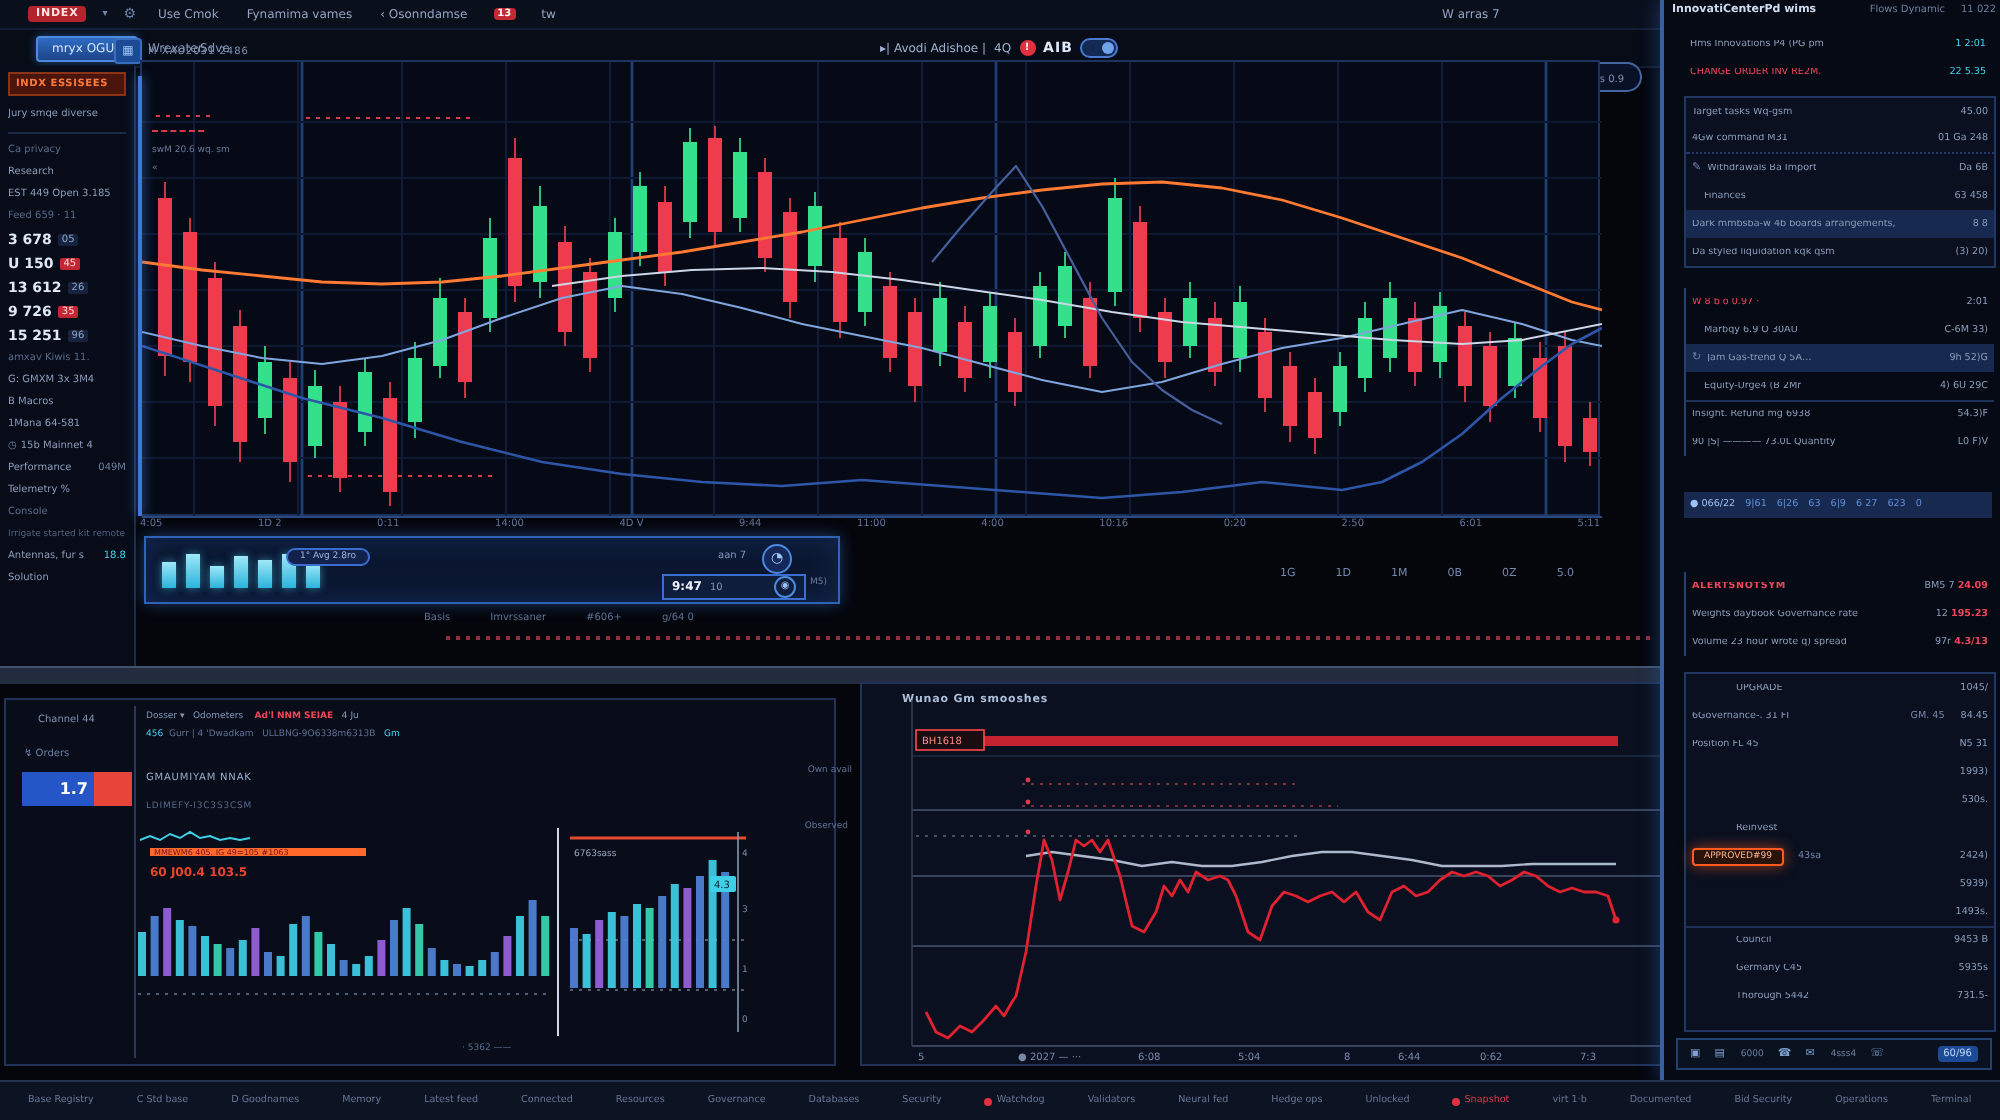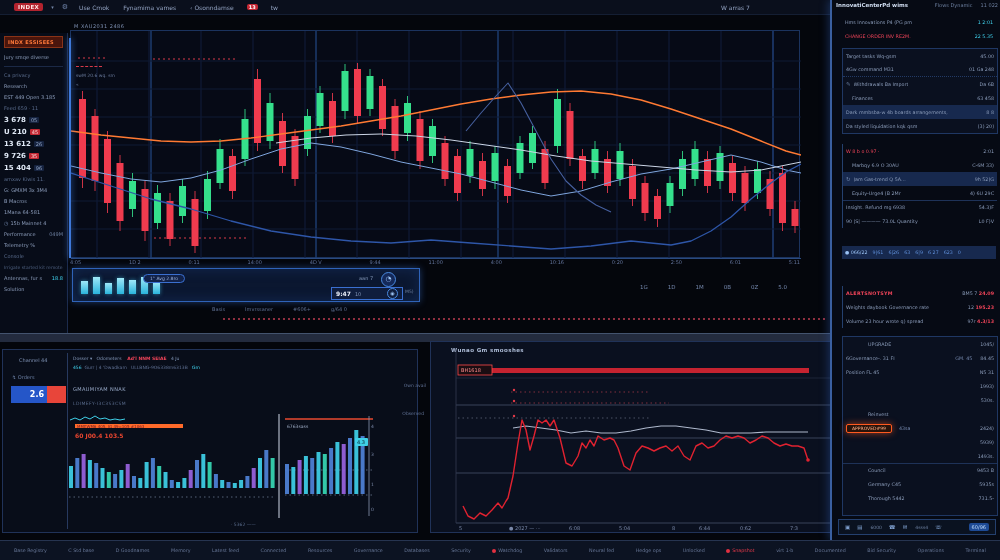--- a/index.html
+++ b/index.html
@@ -146,20 +146,37 @@
     <span class="tb-caret">▾</span>
     <span class="tb-ic">⚙</span>
     <span class="tb-item">Use Cmok</span>
     <span class="tb-item">Fynamima vames</span>
     <span class="tb-item">‹ Osonndamse</span>
     <span class="tb-cbadge">13</span>
     <span class="tb-item">tw</span>
     <span class="tb-item" style="position:absolute;left:718px;">W arras 7</span>
   </div>
 
+  <div class="abs tabrow">
+    <div class="tab-btn">mryx OGUP</div>
+    <div class="tab-ico">▦</div>
+    <span class="tab-lbl" style="left:74px;">Wrexater</span>
+    <span class="tab-lbl" style="left:100px;">Sdve</span>
+    <div class="ctr-group">
+      <span>▸| Avodi Adishoe |</span>
+      <span>4Q</span>
+      <span class="red-dot-badge">!</span>
+      <span class="aib">AIB</span>
+      <span class="toggle"></span>
+    </div>
+    <div class="quote-pill">
+      <span class="quote-v">9.99</span>
+      <span class="quote-c">ths 0.9</span>
+    </div>
+  </div>
 
   <div class="abs lsb">
     <div id="left-sidebar-rows">
         <div class="ls-badge">INDX ESSISEES</div>
         <div class="ls-row ">
           <span>Jury smqe diverse</span>
         </div>
         <div class="ls-div"></div>
         <div class="ls-row dim">
           <span>Ca privacy</span>
@@ -171,33 +188,33 @@
           <span>EST 449 Open 3.185</span>
         </div>
         <div class="ls-row dim">
           <span>Feed 659 · 11</span>
         </div>
         <div class="ls-num">
           <span class="ls-big">3 678</span>
           <span class="ls-chip">05</span>
         </div>
         <div class="ls-num">
-          <span class="ls-big">U 210</span>
+          <span class="ls-big">U 150</span>
           <span class="ls-chip red">45</span>
         </div>
         <div class="ls-num">
           <span class="ls-big">13 612</span>
           <span class="ls-chip">26</span>
         </div>
         <div class="ls-num">
           <span class="ls-big">9 726</span>
           <span class="ls-chip red">35</span>
         </div>
         <div class="ls-num">
-          <span class="ls-big">15 404</span>
+          <span class="ls-big">15 251</span>
           <span class="ls-chip">96</span>
         </div>
         <div class="ls-row dim">
           <span>amxav Kiwis 11.</span>
         </div>
         <div class="ls-row ">
           <span>G: GMXM 3x 3M4</span>
         </div>
         <div class="ls-row ">
           <span>B Macros</span>
@@ -443,21 +460,21 @@
       <span>#606+</span>
       <span>g/64 0</span>
     </div>
   <div class="abs dotline"></div>
   <div class="abs band"></div>
 
   <div class="abs blp">
     <div class="bl-div"></div>
     <div class="bl-h">Channel 44</div>
     <div class="bl-orders"><span>↯</span> <span>Orders</span></div>
-    <div class="bl-blue">2.6</div>
+    <div class="bl-blue">1.7</div>
     <div class="bl-red"></div>
     <div class="bl-r1">
       <span>Dosser ▾</span>&nbsp;&nbsp;
       <span>Odometers</span>&nbsp;&nbsp;&nbsp;
       <span class="red">Ad'l NNM SEIAE</span>&nbsp;&nbsp;
       <span>4 Ju</span>
     </div>
     <div class="bl-r2">
       <span class="cyan">456</span>&nbsp;
       <span>Gurr | 4 'Dwadkam</span>&nbsp;&nbsp;

